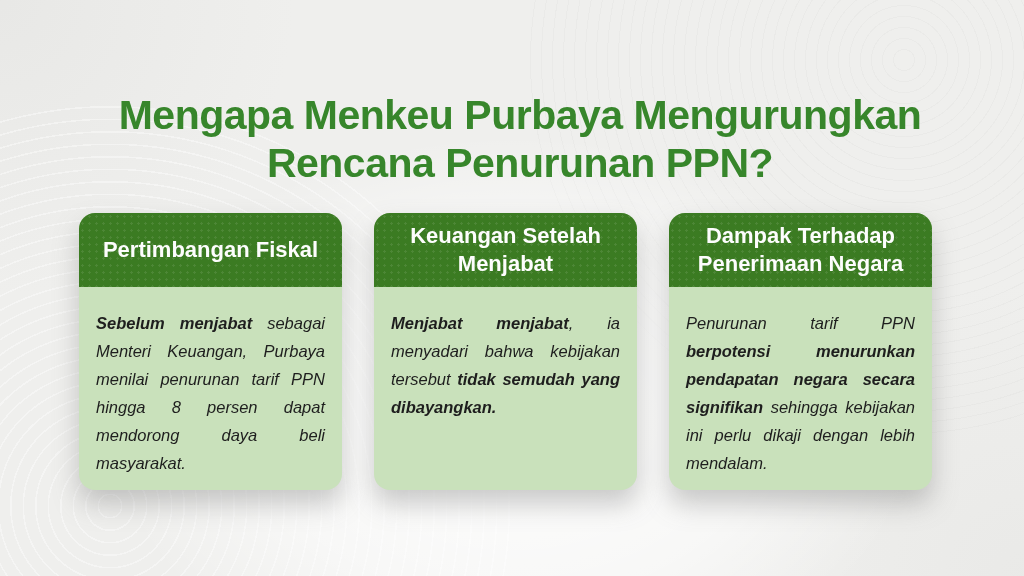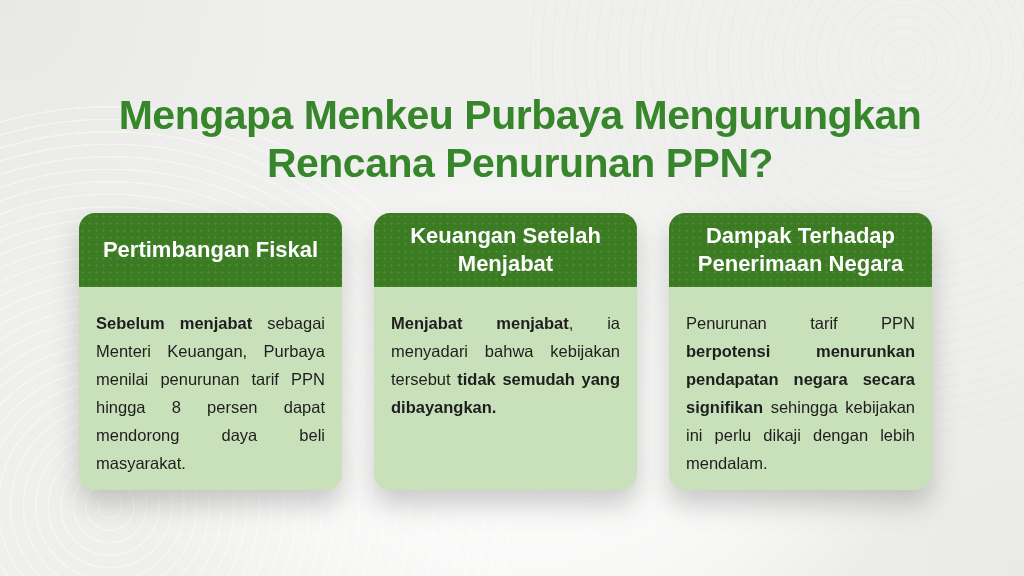--- a/index.html
+++ b/index.html
@@ -117,20 +117,21 @@
   }
   .card-body {
     flex: 1;
     padding: 22px 17px 12px 17px;
     box-sizing: border-box;
     color: var(--text-dark, #1e1e1e);
     font-size: 16.5px;
     line-height: 28px;
     text-align: justify;
     text-align-last: left;
+    font-style: italic;
   }
   .card-body b { font-weight: 700; }
 </style>
 </head>
 <body>
 
 <div class="bg-layer">
   <div class="bg-corner-shade"></div>
   <div class="bg-swirl-tr"></div>
   <div class="bg-swirl-bl"></div>

